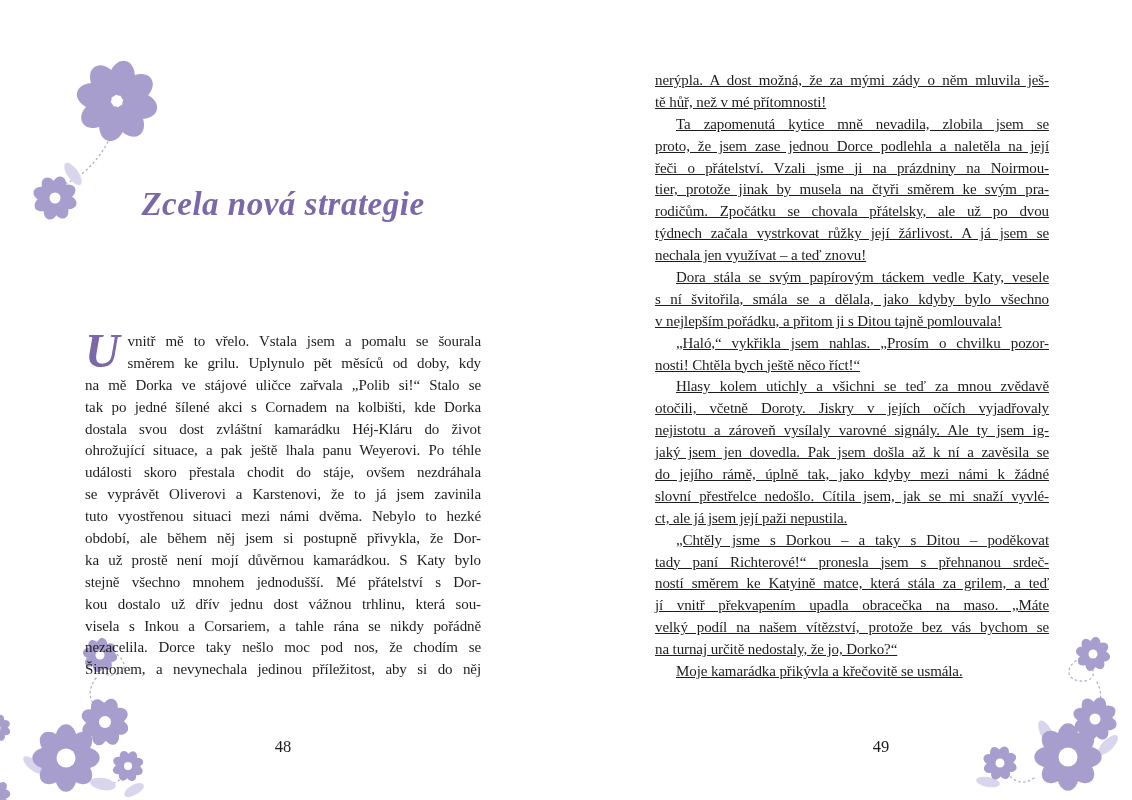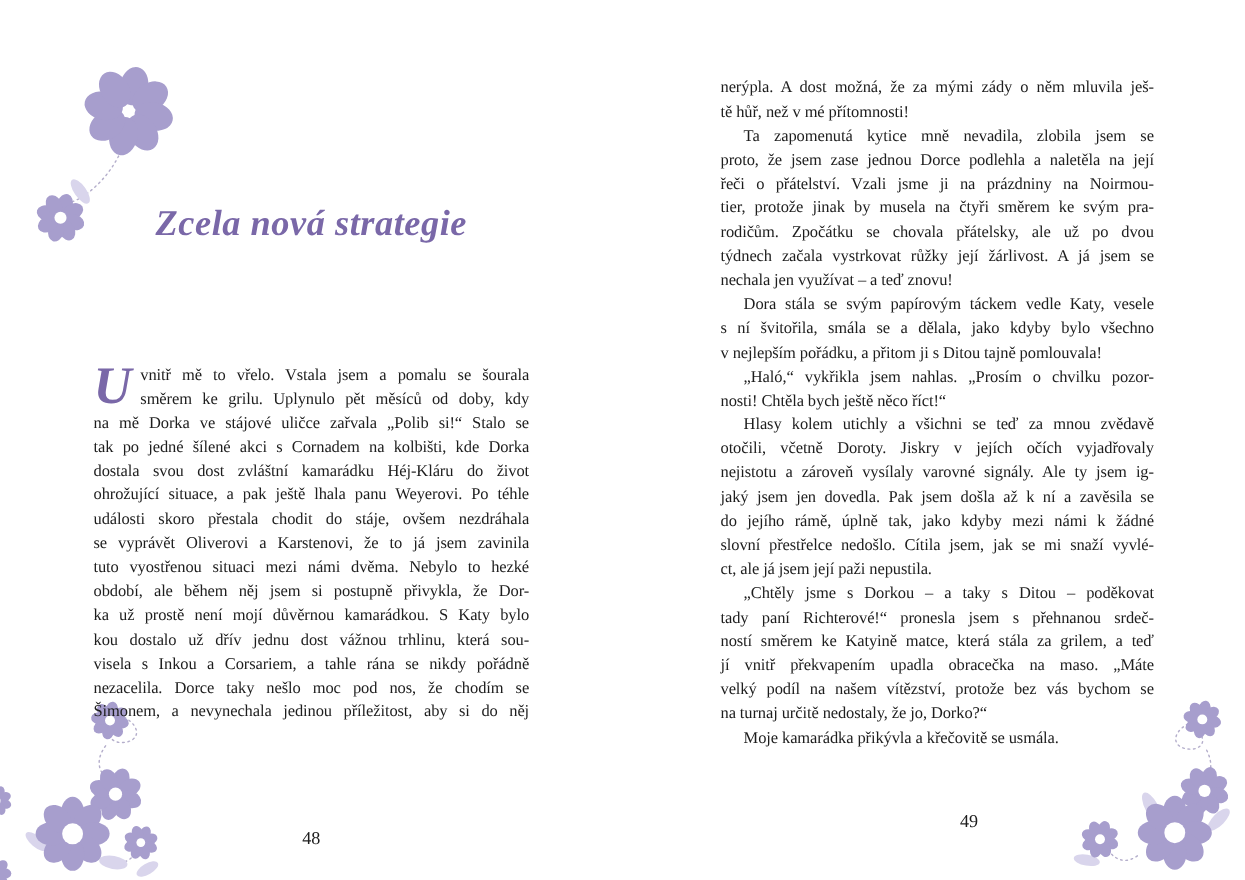--- a/index.html
+++ b/index.html
@@ -32,42 +32,42 @@
     line-height: 21.9px;
     letter-spacing: -0.1px;
     color: var(--ink, #1d1d1d);
   }
   #left-body  { left: 85px;  top: 331px; }
   #right-body { left: 655px; top: 70px; width: 394px; }
 
   .line { text-align: justify; text-align-last: justify; height: 21.9px; }
   .line.last   { text-align-last: left; }
   .line.indent { text-indent: 21px; }
-  .para { margin: 0; }
+  .para { margin: 0; text-decoration: underline; }
 
   .dropcap {
     float: left;
     font-family: "Liberation Serif", serif;
     font-style: italic;
     font-weight: 700;
     font-size: 48px;
     line-height: 38px;
     height: 42px;
     margin: 1px 8px 0 0;
     color: var(--purple, #7a68a8);
   }
 
   .page-number {
     position: absolute;
     top: 737px;
     text-align: center;
     font-size: 16.5px;
     color: var(--ink, #1d1d1d);
   }
-  #page-number-left  { left: 85px;  width: 396px; margin-top: 15px; }
+  #page-number-left  { left: 85px;  width: 396px; }
   #page-number-right { left: 684px; width: 394px; }
 
   
   .deco { position: absolute; pointer-events: none; }
   #deco-top-left     { left: 0;     top: 55px;  }
   #deco-bottom-left  { left: 0;     top: 618px; }
   #deco-bottom-right { left: 950px; top: 618px; }
 
   .flower { color: var(--flower, #a79ecd); fill: currentColor; }
   .flower-big { color: var(--flower, #a79ecd); fill: currentColor; }
@@ -178,20 +178,21 @@
     <div class="line">směrem ke grilu. Uplynulo pět měsíců od doby, kdy</div>
     <div class="line">na mě Dorka ve stájové uličce zařvala „Polib si!“ Stalo se</div>
     <div class="line">tak po jedné šílené akci s Cornadem na kolbišti, kde Dorka</div>
     <div class="line">dostala svou dost zvláštní kamarádku Héj-Kláru do život</div>
     <div class="line">ohrožující situace, a pak ještě lhala panu Weyerovi. Po téhle</div>
     <div class="line">události skoro přestala chodit do stáje, ovšem nezdráhala</div>
     <div class="line">se vyprávět Oliverovi a Karstenovi, že to já jsem zavinila</div>
     <div class="line">tuto vyostřenou situaci mezi námi dvěma. Nebylo to hezké</div>
     <div class="line">období, ale během něj jsem si postupně přivykla, že Dor-</div>
     <div class="line">ka už prostě není mojí důvěrnou kamarádkou. S Katy bylo</div>
+    <div class="line">stejně všechno mnohem jednodušší. Mé přátelství s Dor-</div>
     <div class="line">kou dostalo už dřív jednu dost vážnou trhlinu, která sou-</div>
     <div class="line">visela s Inkou a Corsariem, a tahle rána se nikdy pořádně</div>
     <div class="line">nezacelila. Dorce taky nešlo moc pod nos, že chodím se</div>
     <div class="line">Šimonem, a nevynechala jedinou příležitost, aby si do něj</div>
   </div>
 
 <div id="page-number-left" class="page-number">48</div>
 
 <div id="right-body" class="body-col">
     <div class="para">

